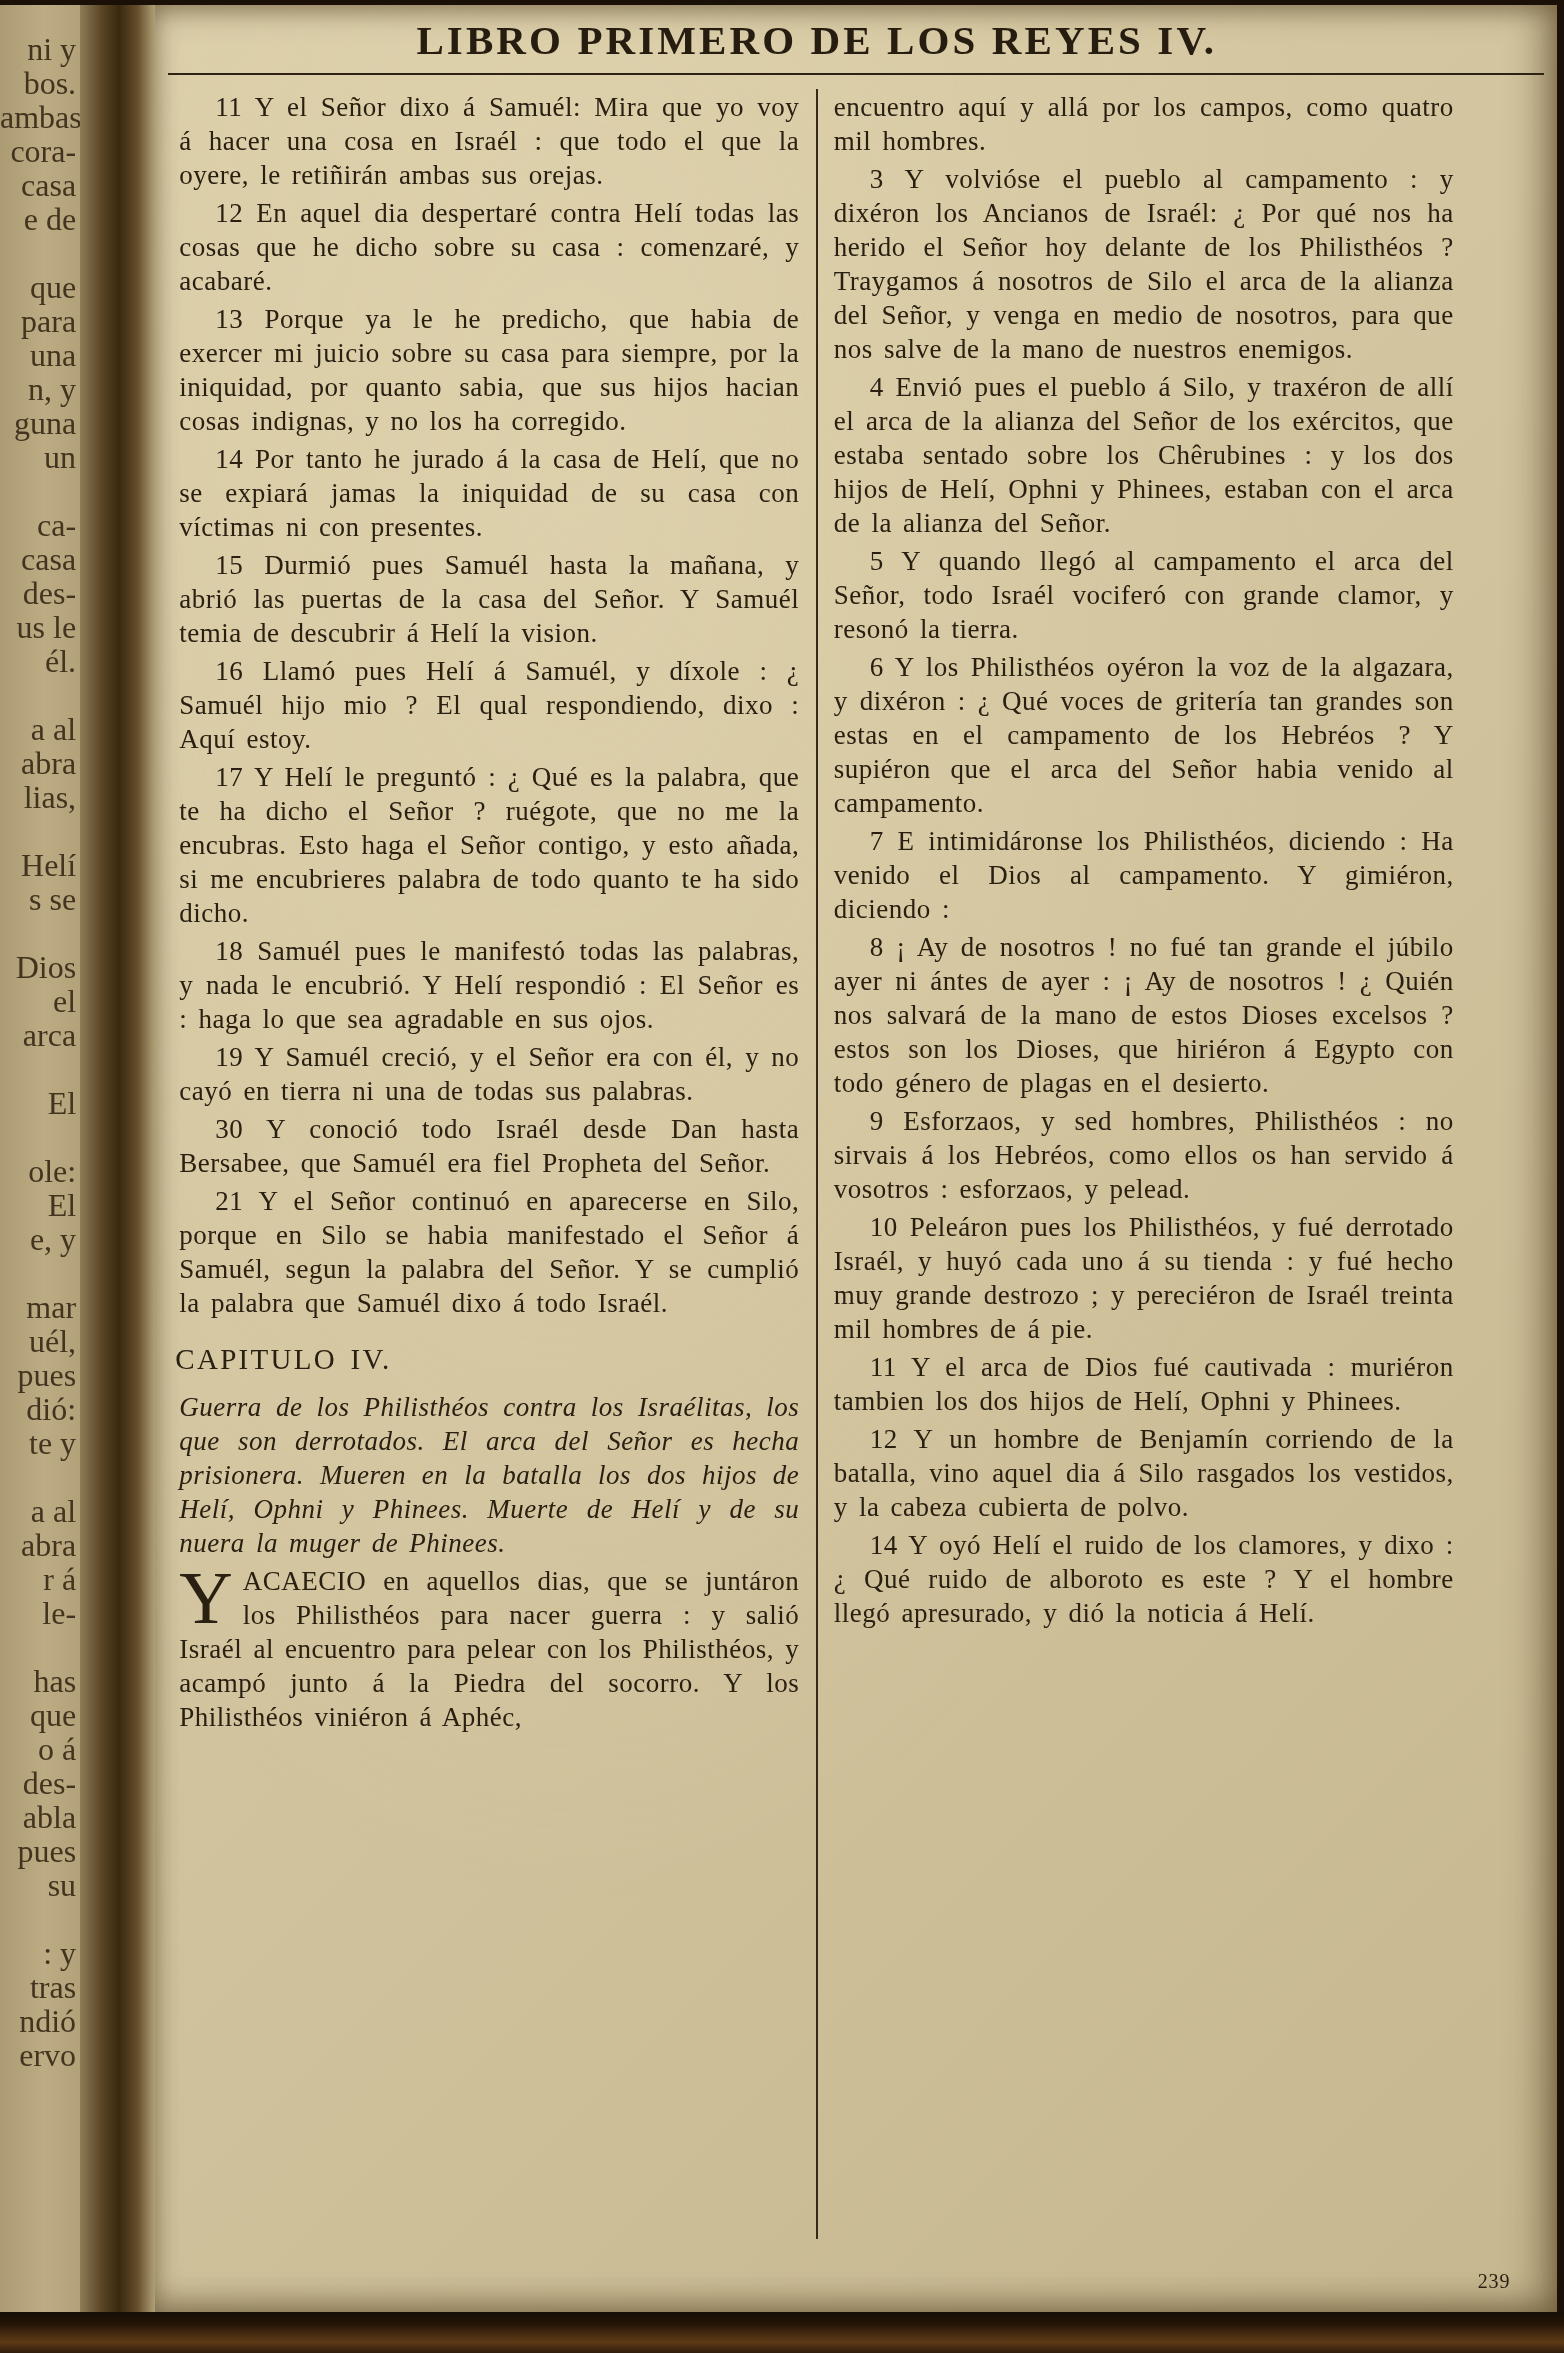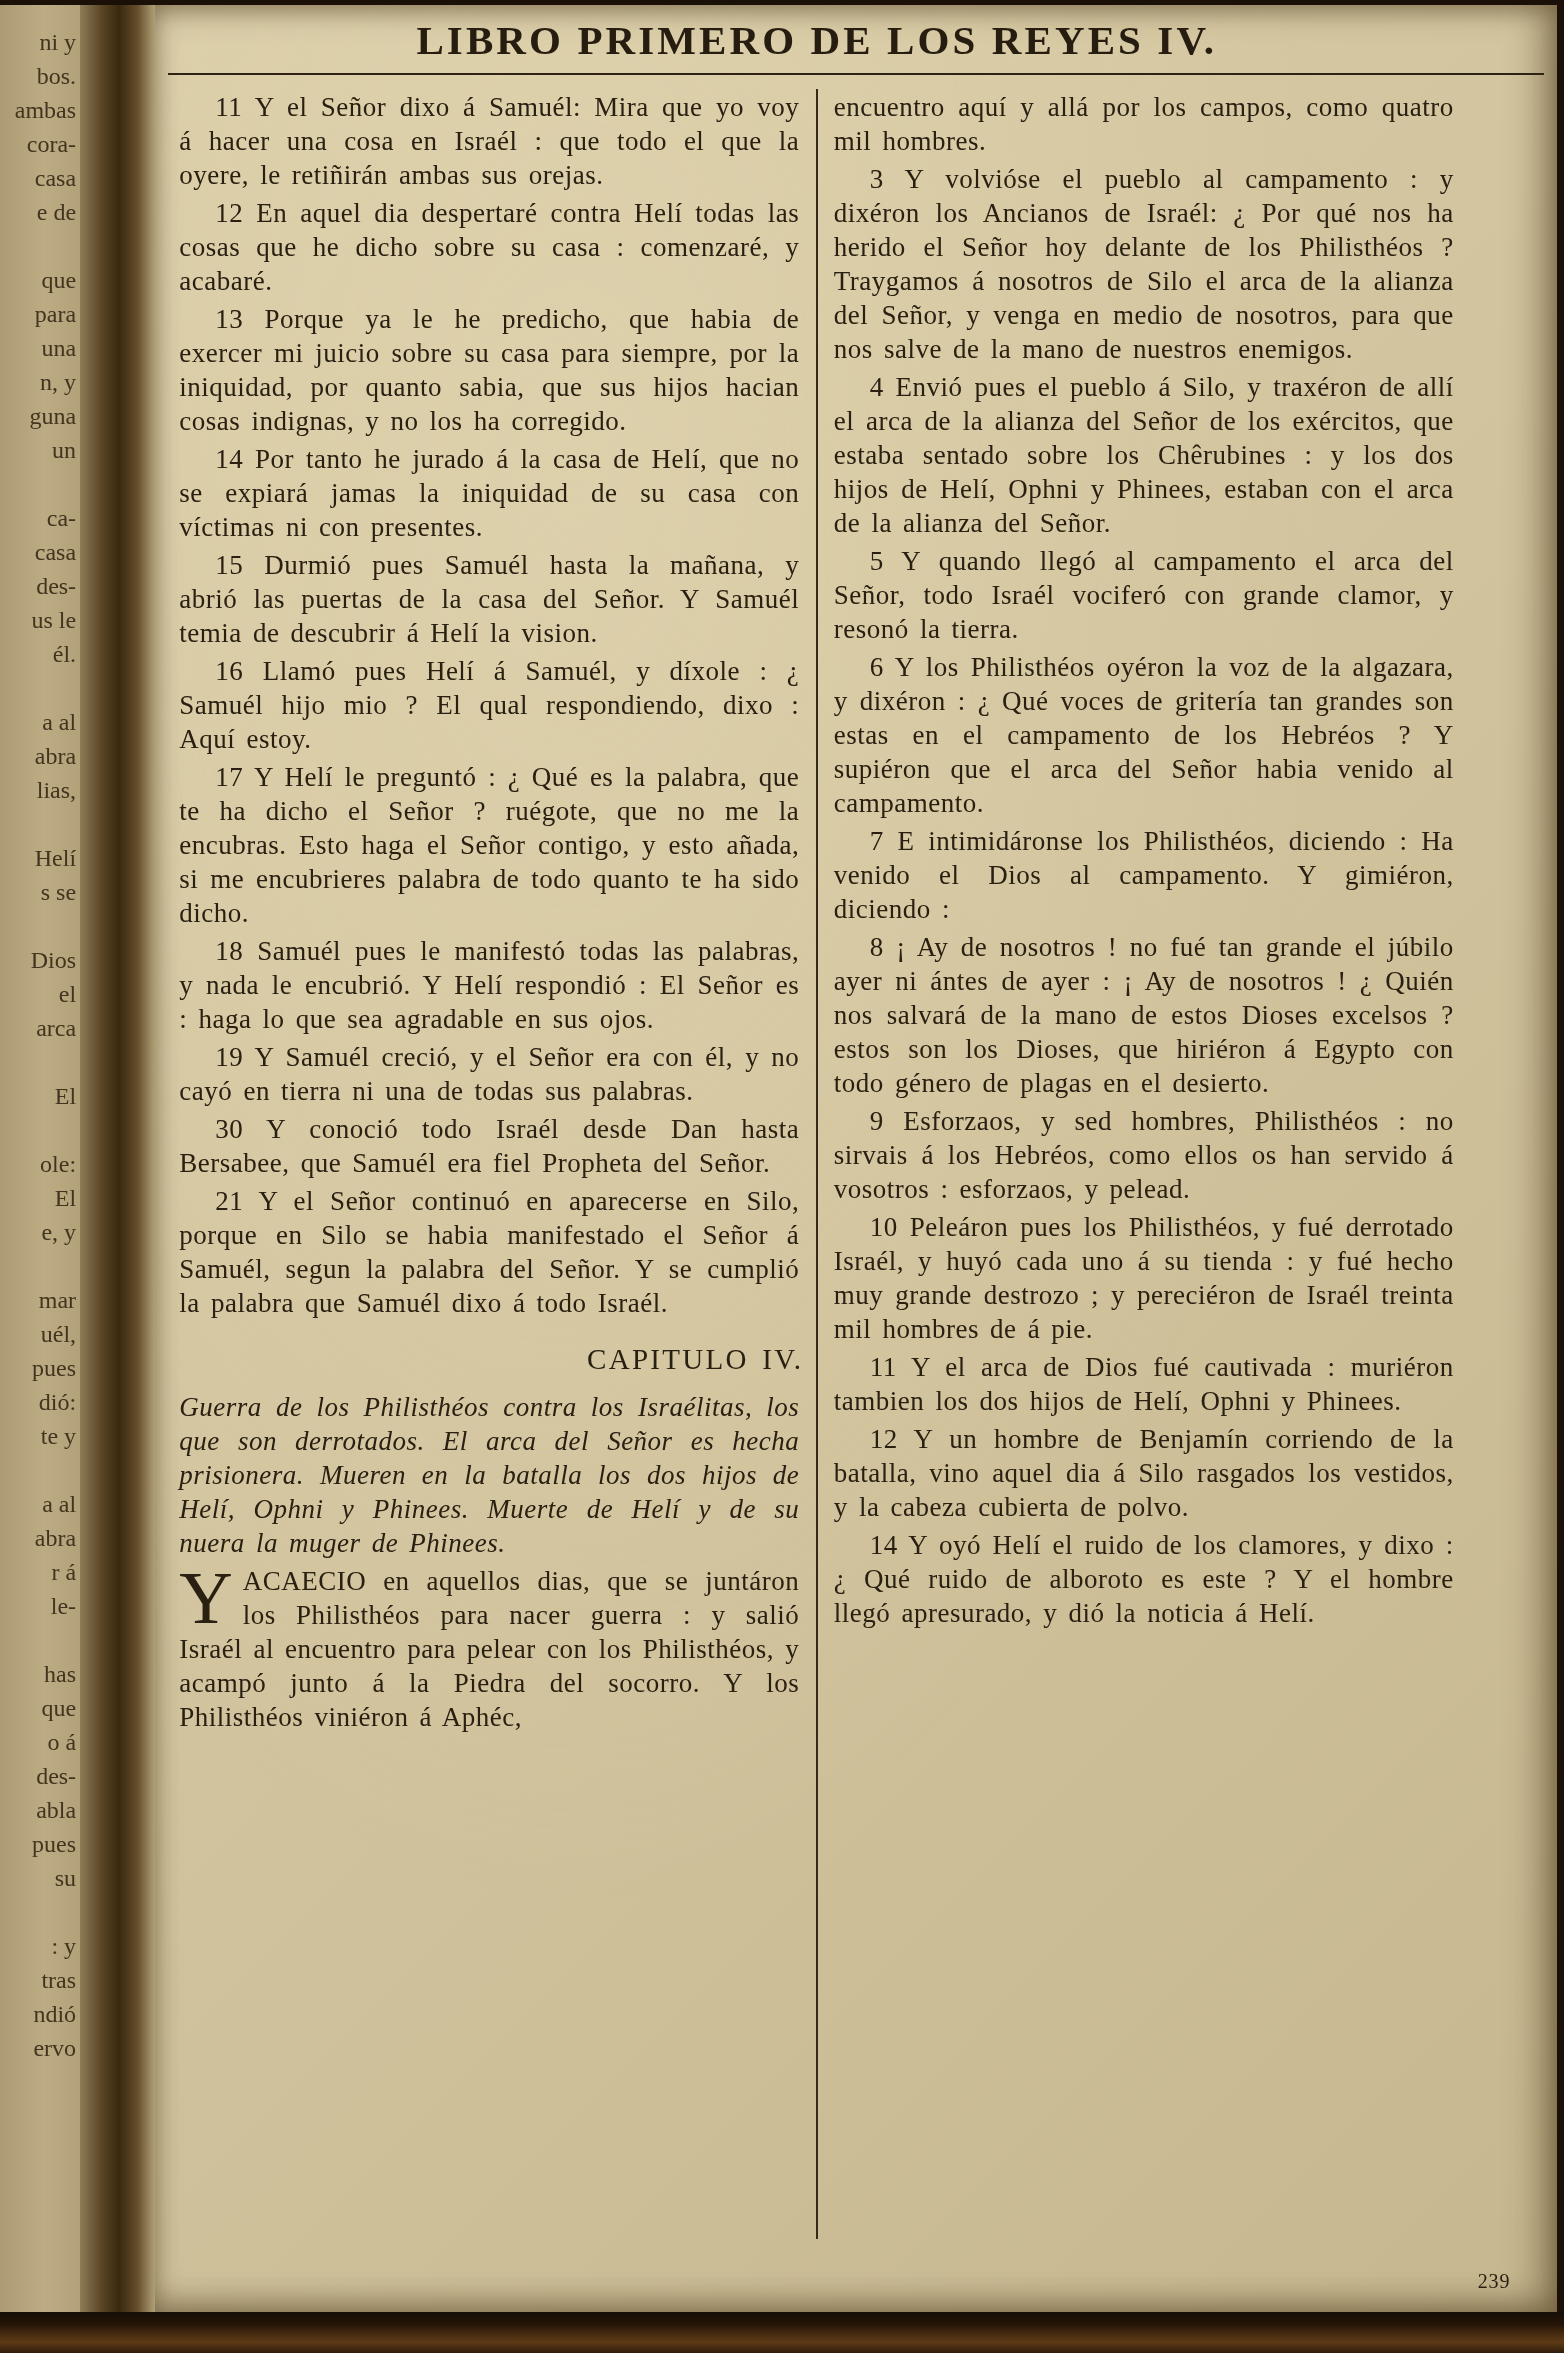--- a/index.html
+++ b/index.html
@@ -10,23 +10,23 @@
     font-family:"Liberation Serif","DejaVu Serif",serif;
     overflow:hidden;
   }
   
   .facing-strip {
     position:absolute; left:0; top:4.7px; width:80px; bottom:42px;
     background:linear-gradient(90deg,#ab9a72 0%, #bcab83 55%, #b3a279 100%);
     overflow:hidden;
   }
   .fragments {
-    padding-top:20px; padding-right:3.9px;
+    padding-top:27px; padding-right:3.9px;
     text-align:right;
-    font-size:24px; line-height:34px;
+    font-size:32px; line-height:34px;
     color:#43341f;
   }
   .frag-line { white-space:nowrap; }
   
   .gutter {
     position:absolute; left:80px; top:4.7px; width:75px; bottom:42px;
     background:linear-gradient(90deg,#8d7b56 0%, #5c4627 28%, #38290f 52%, #634d2c 76%, #b0a076 100%);
   }
   
   .page {
@@ -69,21 +69,21 @@
   .divider {
     width:2.3px; height:2150px;
     background:#352a18;
     margin:3.1px 11.7px 0 12.5px;
   }
   .para { margin:4px; text-indent:36px; }
   .para.continuation { text-indent:0; }
   .para.summary { font-style:italic; text-indent:0; }
   .para.opening { text-indent:0; }
   .para.chapter-heading {
-    text-align:right; text-indent:0;
+    text-align:left; text-indent:0;
     font-size:29px; letter-spacing:2.3px;
     margin:22px 0 14px 0;
   }
   .dropcap {
     float:left;
     font-size:74px;
     line-height:58px;
     padding:4.7px 9.4px 0 0;
     color:#2a2012;
   }

